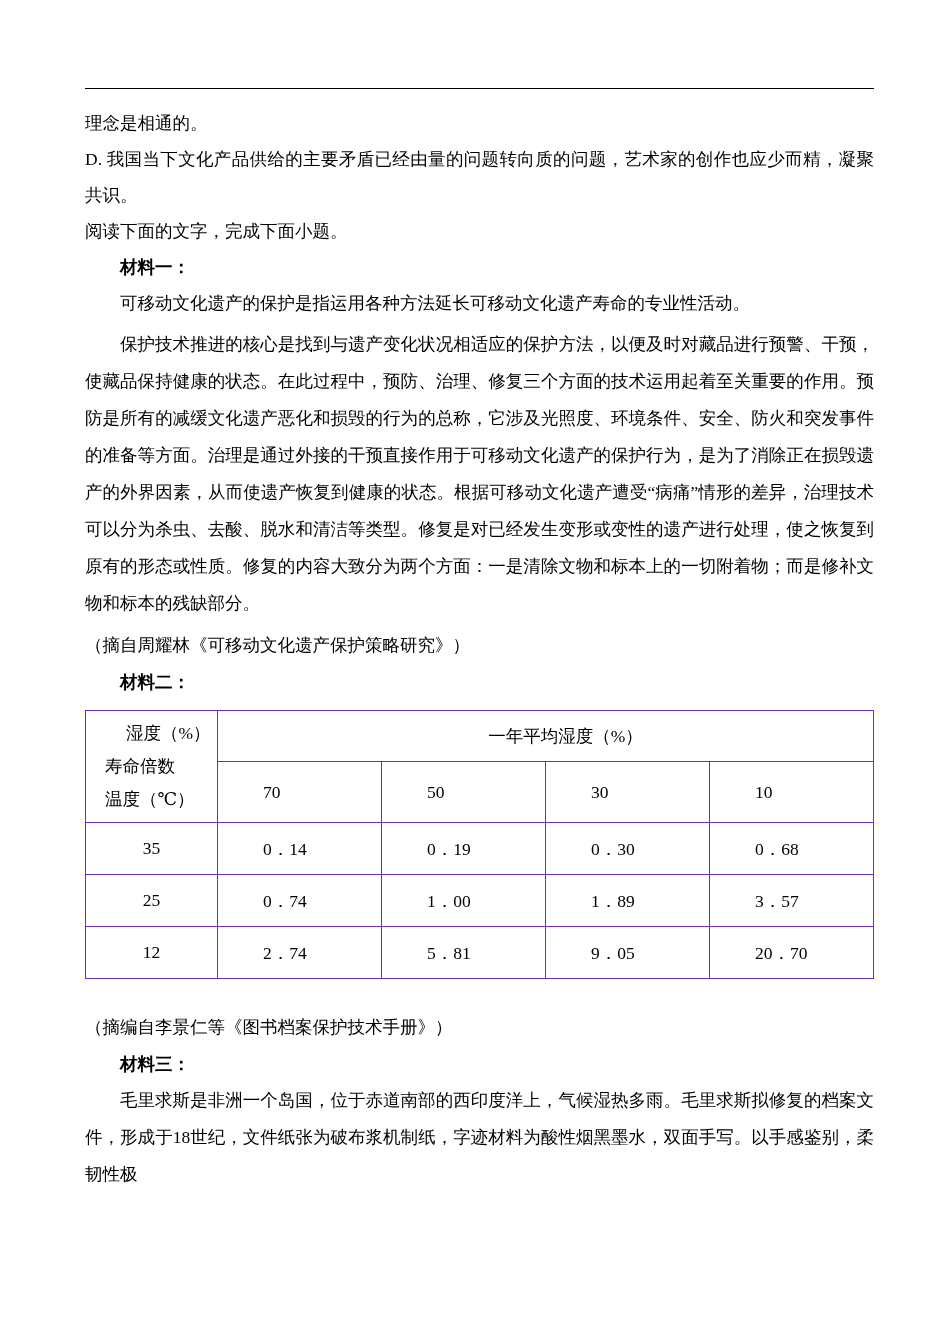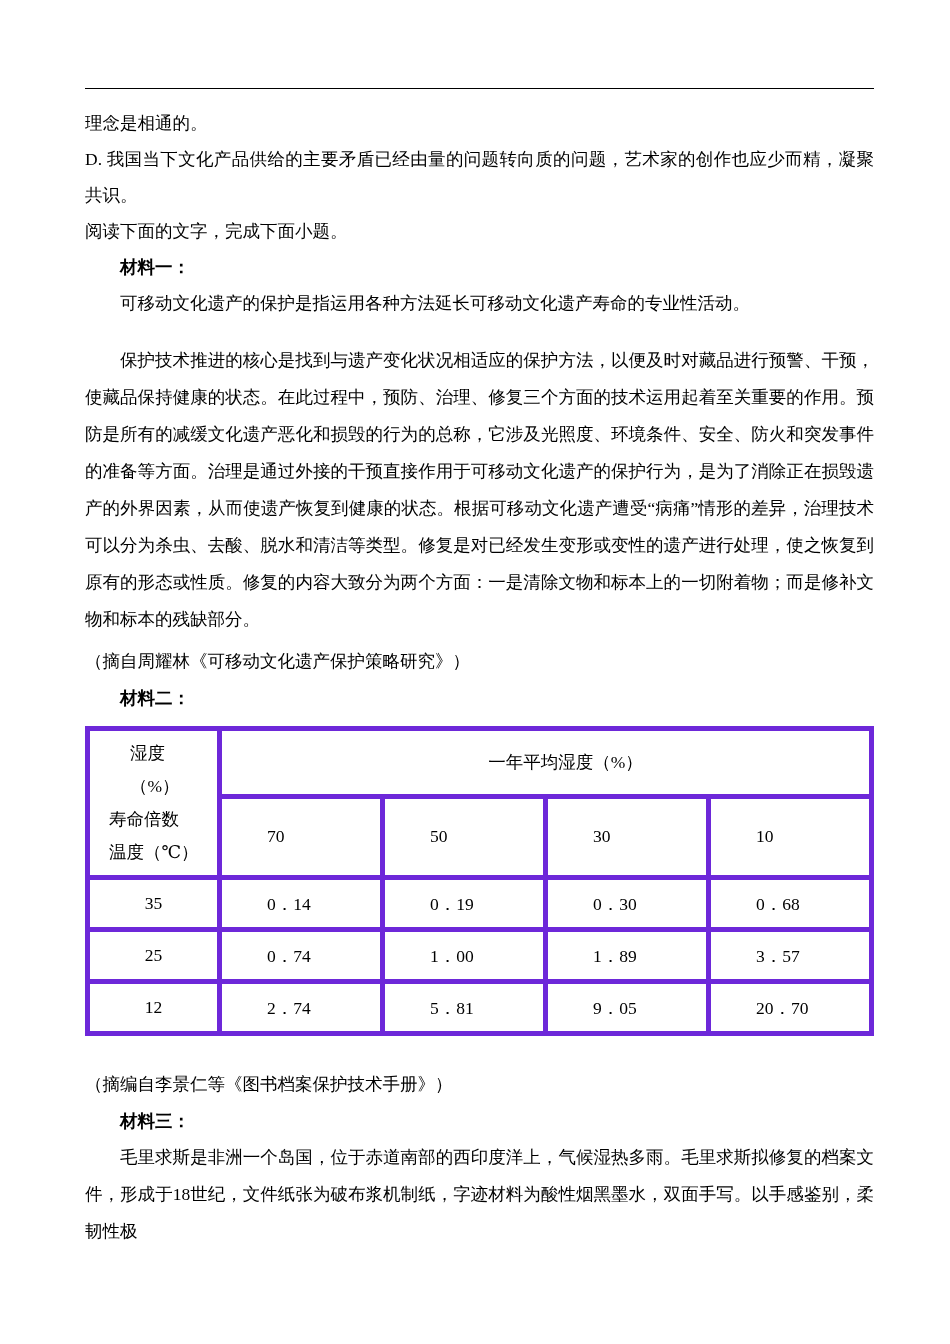--- a/index.html
+++ b/index.html
@@ -26,38 +26,38 @@
   .heading { font-weight: bold; margin-top: 26px; }
   .bold { font-weight: bold; }
   .indent { text-indent: 2em; }
 
   .para {
     font-size: 17.5px;
     line-height: 37px;
     text-align: justify;
     text-indent: 2em;
   }
-  .gap-top { margin-top: 20px; }
+  .gap-top { margin-top: 4px; }
 
   .source {
     font-size: 17.5px;
     line-height: 37px;
     text-align: left;
     margin-top: 5px;
   }
   .source-after-table { margin-top: 30px; }
 
   table.life-table {
     border-collapse: collapse;
     table-layout: fixed;
     width: 100%;
     margin-top: 10px;
   }
   table.life-table td {
-    border: 5px solid #6d28d9;
+    border: 1px solid #6d28d9;
     font-size: 17.5px;
     vertical-align: middle;
   }
   td.corner { padding: 6px 4px; }
   td.corner span { display: block; line-height: 33px; }
   td.corner .c-top { padding-left: 36px; }
   td.corner .c-mid, td.corner .c-bot { padding-left: 15px; }
 
   td.tophead { height: 51px; padding-left: 40px; text-align: center; }
   tr.humrow td { height: 61px; padding-left: 45px; }

